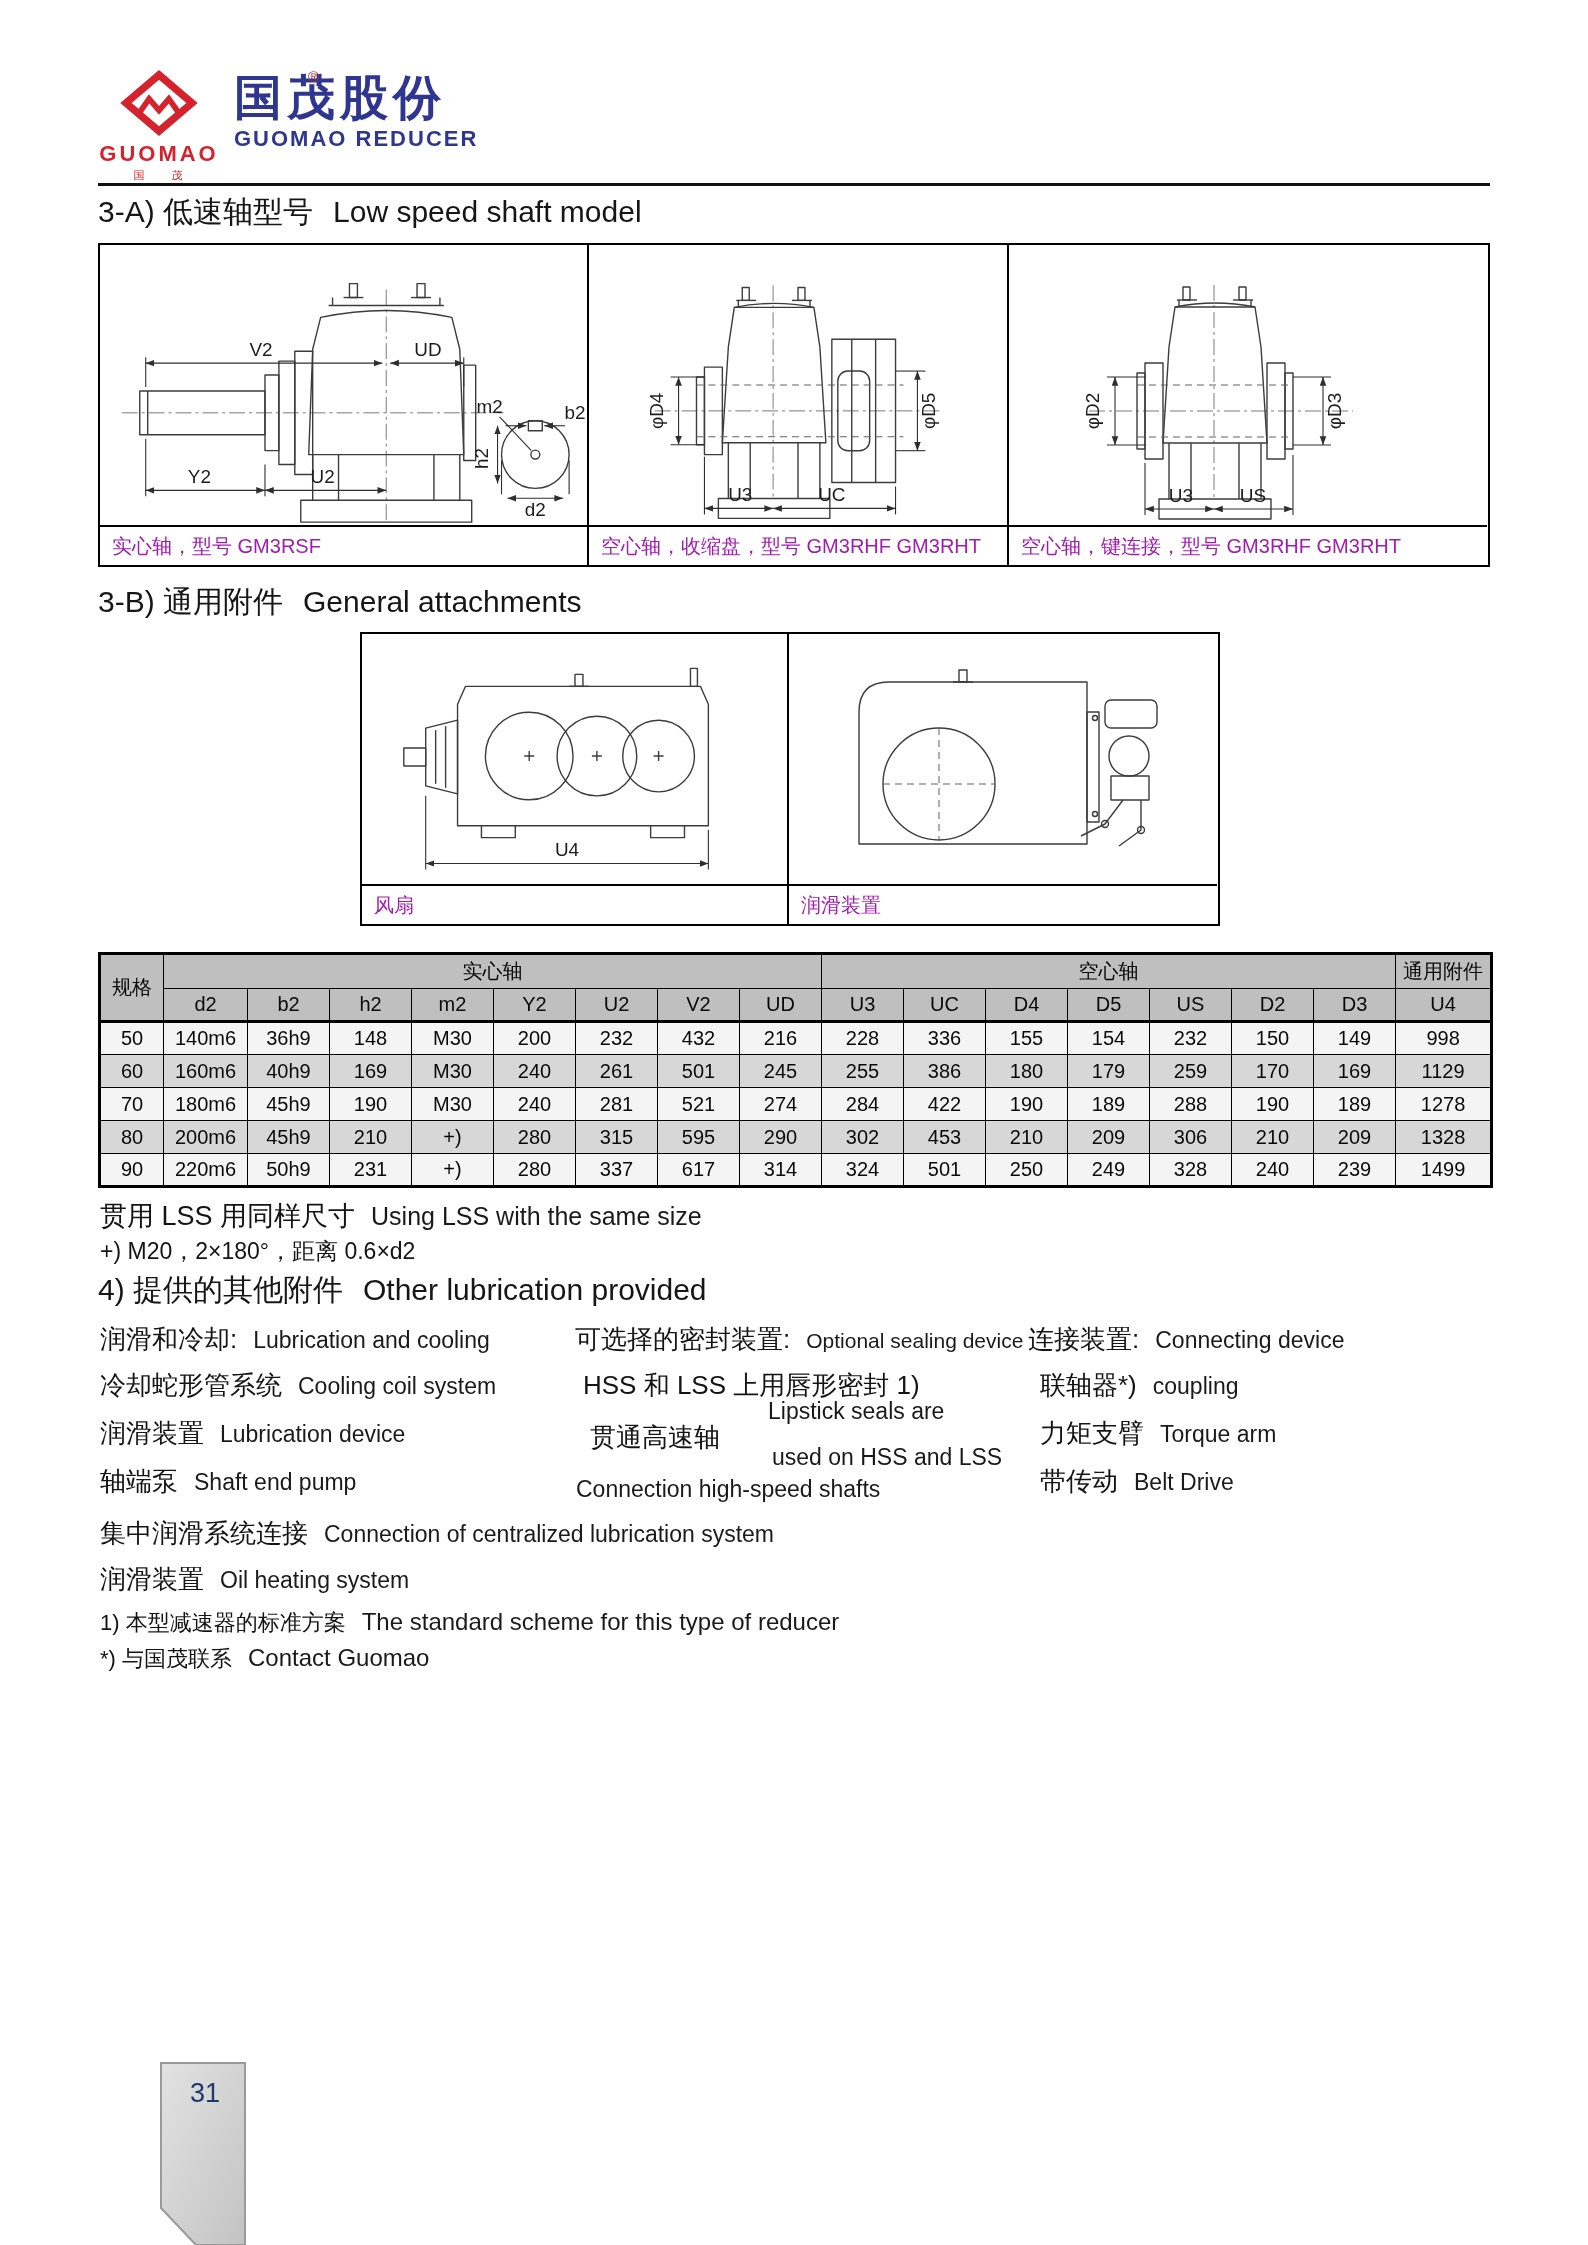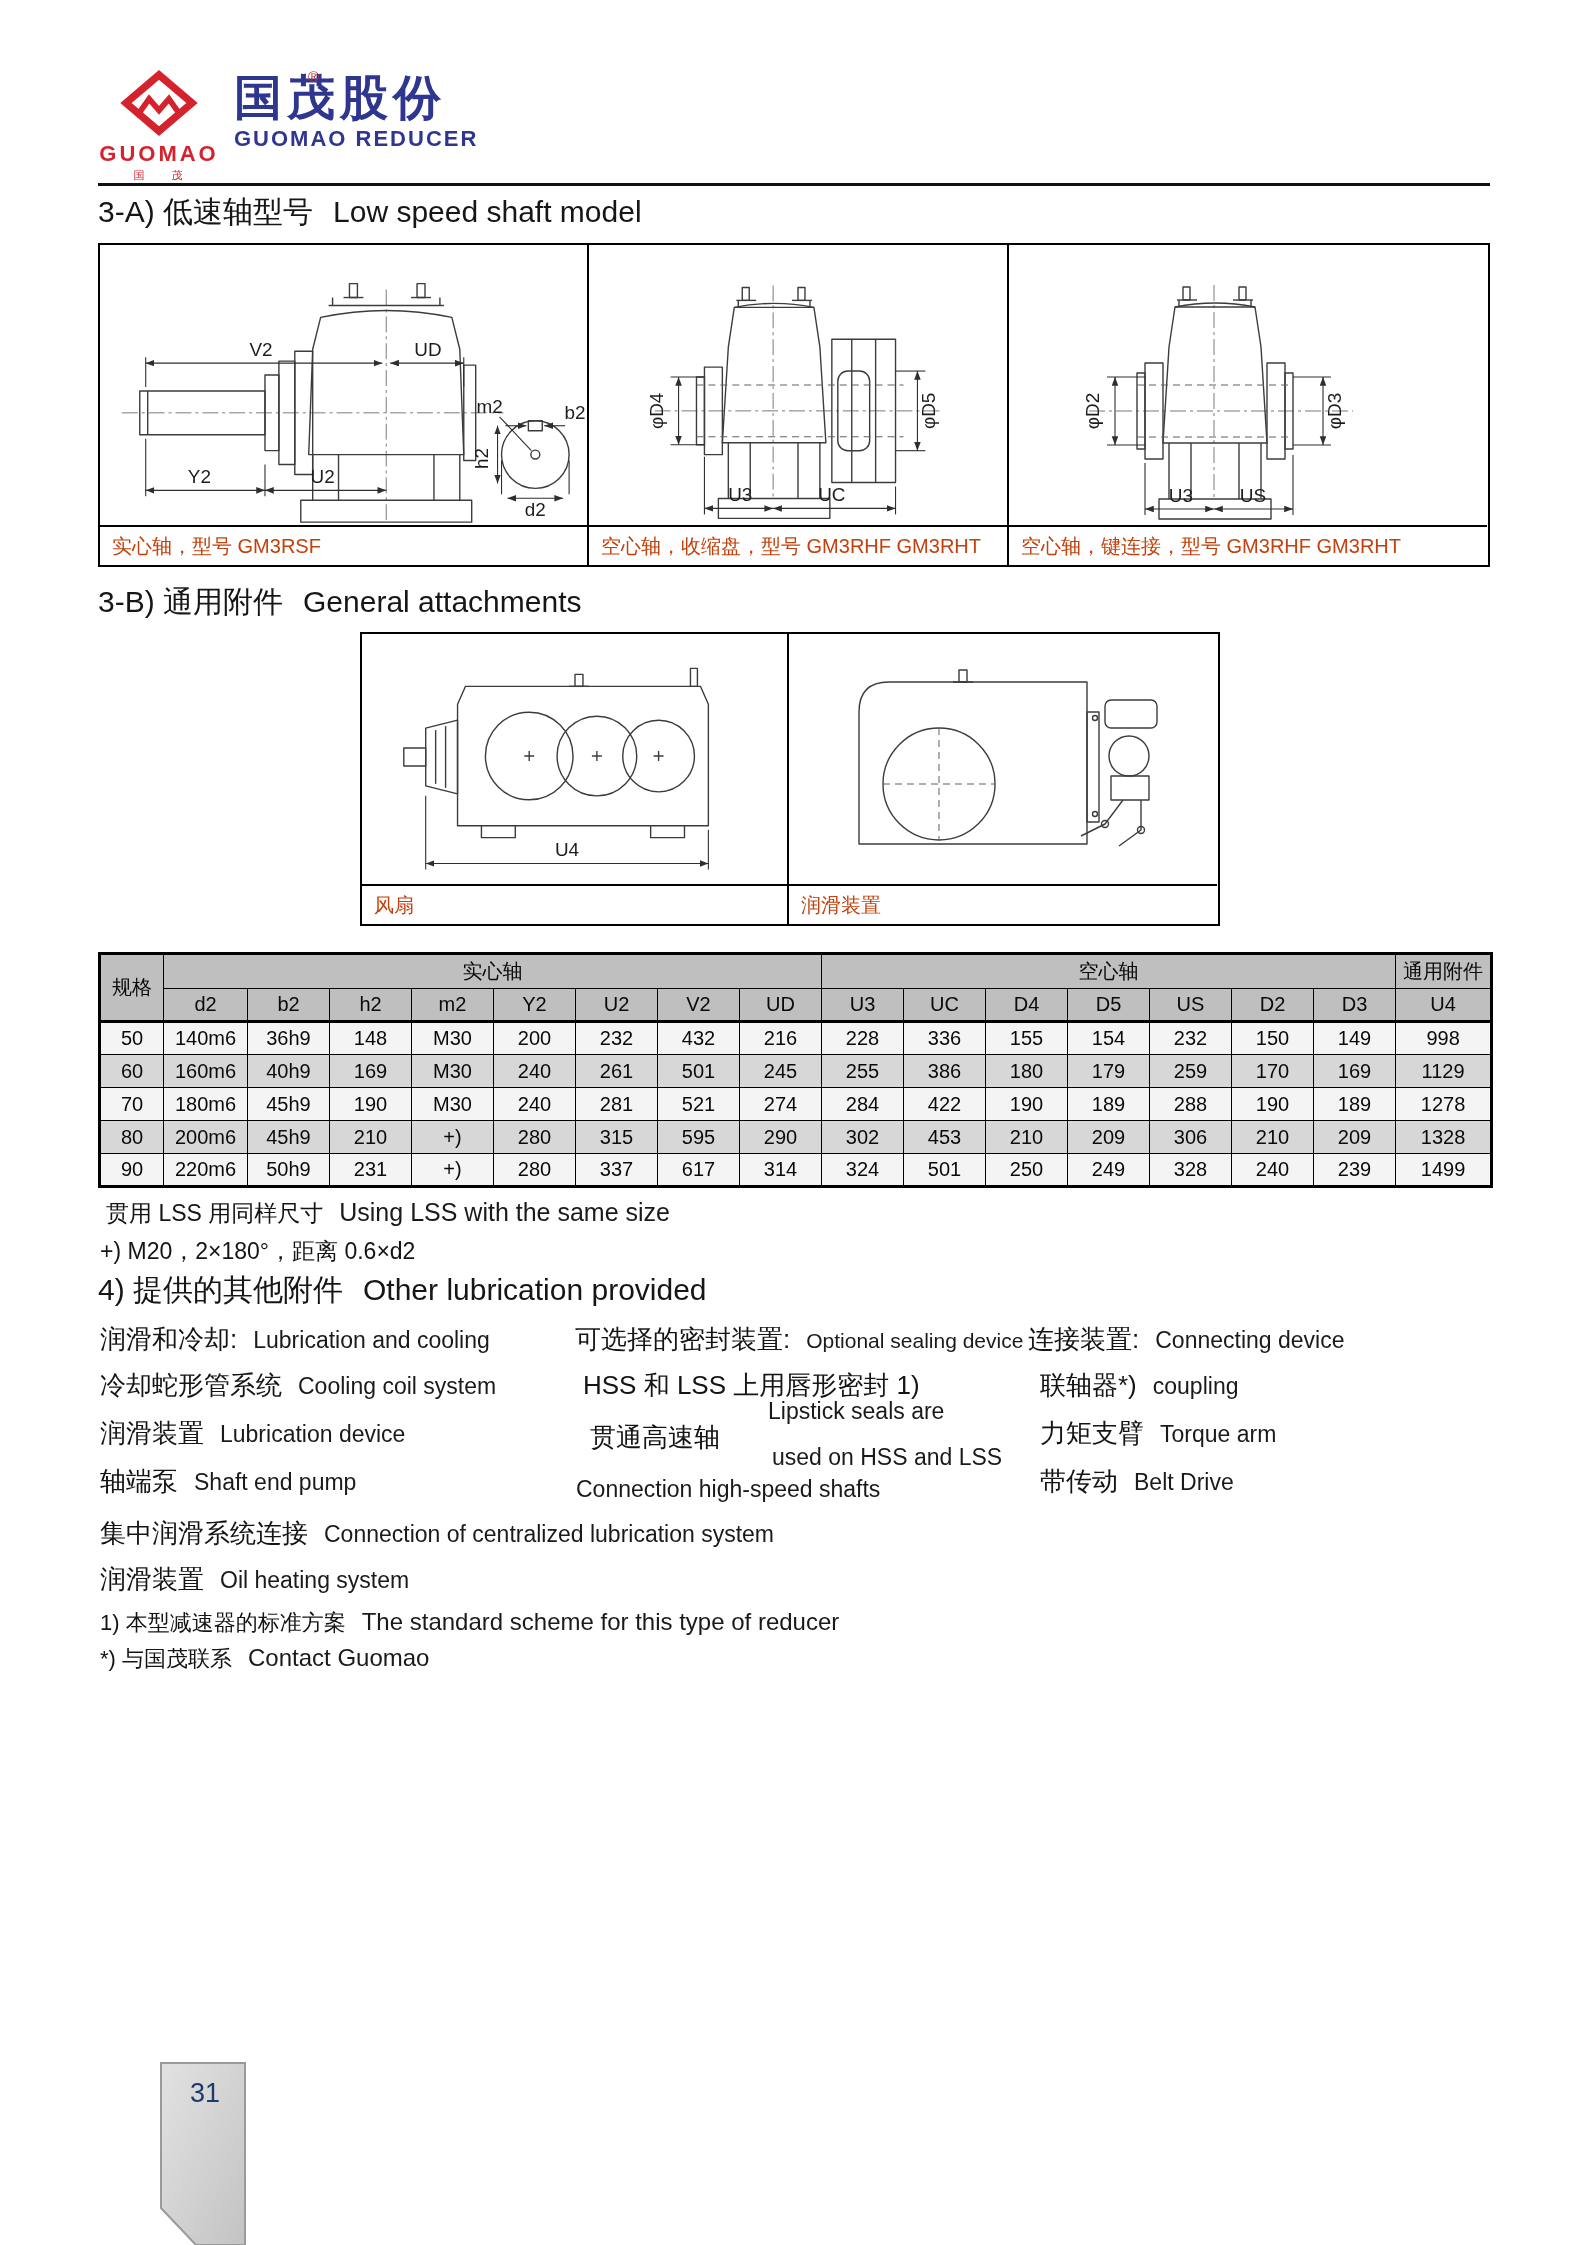--- a/index.html
+++ b/index.html
@@ -27,21 +27,21 @@
   #secC { left:98px; top:1270px; font-weight:400; }
 
   
   .figbox { position:absolute; border:2.5px solid #000; display:grid; background:#fff; }
   #figA { left:98px; top:243px; width:1392px; grid-template-columns:489px 420px 478px; }
   #figB { left:360px; top:632px; width:860px; grid-template-columns:427px 428px; }
   .panel { border-right:2px solid #000; display:flex; flex-direction:column; }
   .panel:last-child { border-right:none; }
   .draw { display:block; }
   .cap { height:40px; border-top:2px solid #000; display:flex; align-items:center;
-         padding-left:12px; font-size:20px; color:#c2410c; }
+         padding-left:12px; font-size:20px; color:#a21caf; }
 
   
   svg .dr   { stroke:#3c3c3c; fill:none; stroke-width:1.4; stroke-linejoin:round; }
   svg .cl   { stroke:#7a7a7a; fill:none; stroke-width:1; stroke-dasharray:16 4 3 4; }
   svg .dash { stroke:#606060; fill:none; stroke-width:1; stroke-dasharray:7 5; }
   svg .dim  { stroke:#2e2e2e; fill:none; stroke-width:1.1; }
   svg text  { fill:#1d1d1d; font-size:19px; stroke:none; text-anchor:middle;
               font-family:"Liberation Sans", sans-serif; }
 
   
@@ -53,21 +53,21 @@
   .dimtable thead tr:first-child th { height:35px; }
   .dimtable thead { border-bottom:3px solid #000; }
   .dimtable tr.a { background:#f4f4f4; }
   .dimtable tr.b { background:#d7d7d7; }
 
   
   .line { position:absolute; display:flex; align-items:baseline; gap:16px; white-space:nowrap; }
   .line .zh { font-size:26px; color:#141414; }
   .line .en { font-size:23px; color:#1a1a1a; }
   .line .zh:empty, .line .en:empty { display:none; }
-  #note1 { left:100px; top:1198px; } #note1 .zh { font-size:23px;margin-left:6px; } #note1 .en { font-size:25px; }
+  #note1 { left:100px; top:1198px; } #note1 .zh { font-size:27px; } #note1 .en { font-size:25px; }
   #note2 { left:100px; top:1236px; } #note2 .zh { font-size:23px; }
   .fn .zh { font-size:22px; } .fn .en { font-size:24px; }
 
   
   .pagetab { position:absolute; left:160px; top:2062px; }
   .pagetab text { font-size:27px; fill:#1e3a6d; text-anchor:middle; }
 </style>
 </head>
 <body>
 

